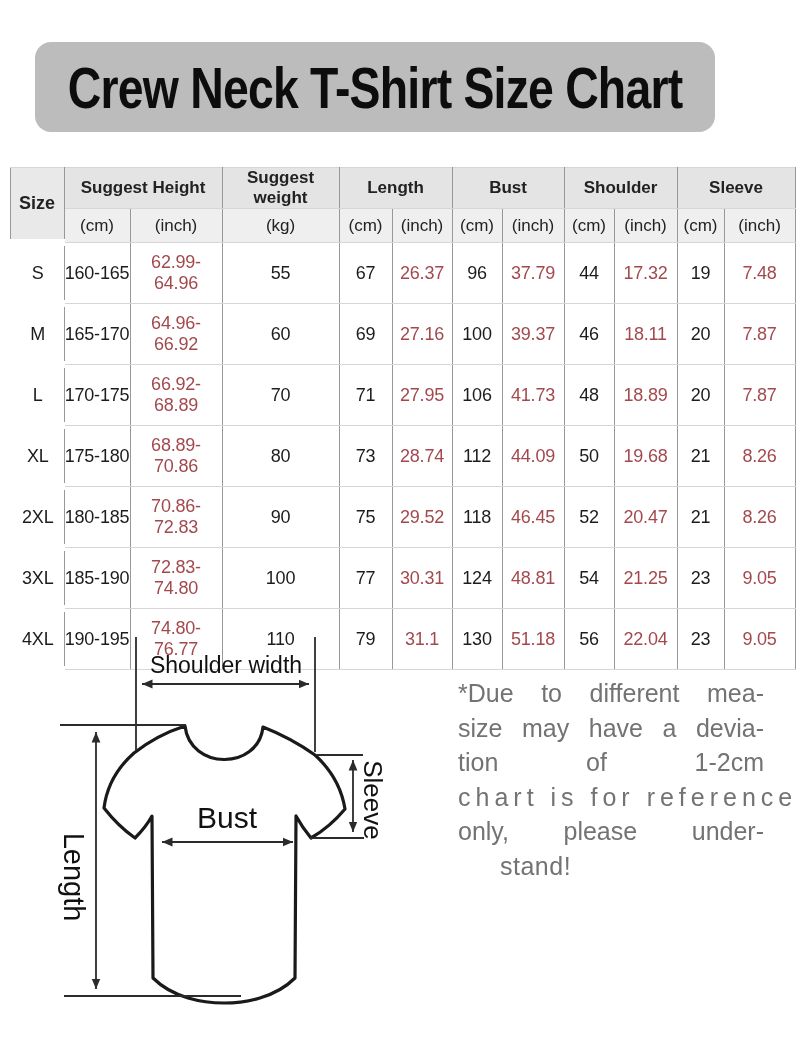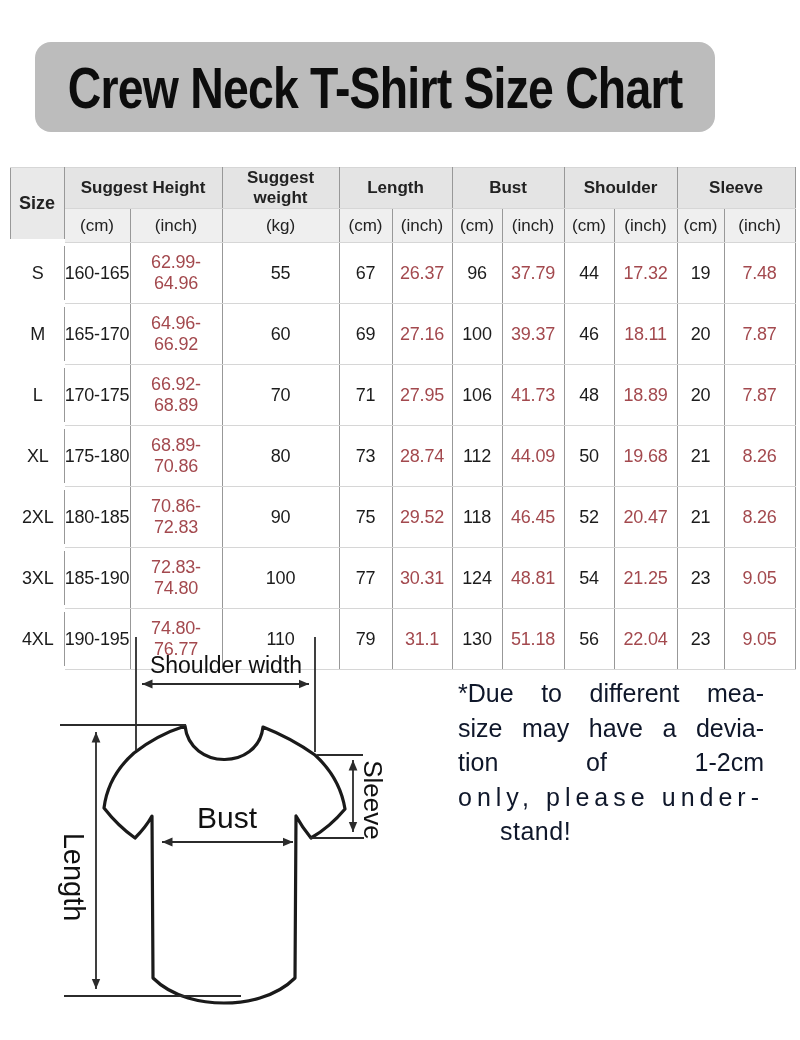--- a/index.html
+++ b/index.html
@@ -31,21 +31,21 @@
           border-top:7px solid #fff !important;border-bottom:7px solid #fff !important;
           border-left:4px solid #fff !important;border-right-color:#989898;
           font-size:19px;}
 
   
   .diagram{position:absolute;left:30px;top:630px;width:420px;height:410px;text-decoration:underline;}
   .diagram svg{display:block;}
 
   
   .note{position:absolute;left:458px;top:676px;width:306px;
-        font-size:25px;line-height:34.5px;color:#0f172a;}
+        font-size:25px;line-height:34.5px;color:#737373;}
   .note div{text-align:justify;text-align-last:justify;white-space:nowrap;}
   .note div:nth-child(4){letter-spacing:5px;}
   .note div:nth-child(7){letter-spacing:3px;}
   .note div:last-child{text-align-last:left;letter-spacing:0.5px;margin-left:42px;}
 </style>
 </head>
 <body>
 
 <div id="page">
 
@@ -239,17 +239,18 @@
         <line x1="323" y1="130" x2="323" y2="202" marker-start="url(#ah)" marker-end="url(#ah)"></line>
       </g>
       <text transform="translate(334,170) rotate(90)" text-anchor="middle" font-size="26" fill="#111">Sleeve</text>
     </svg>
   </div>
 
   <div class="note">
     <div>*Due to different mea-</div>
     <div>size may have a devia-</div>
     <div>tion of 1-2cm</div>
+    <div>chart is for reference</div>
     <div>only, please under-</div>
     <div>stand!</div>
   </div>
 
 </div>
 
 </body></html>

